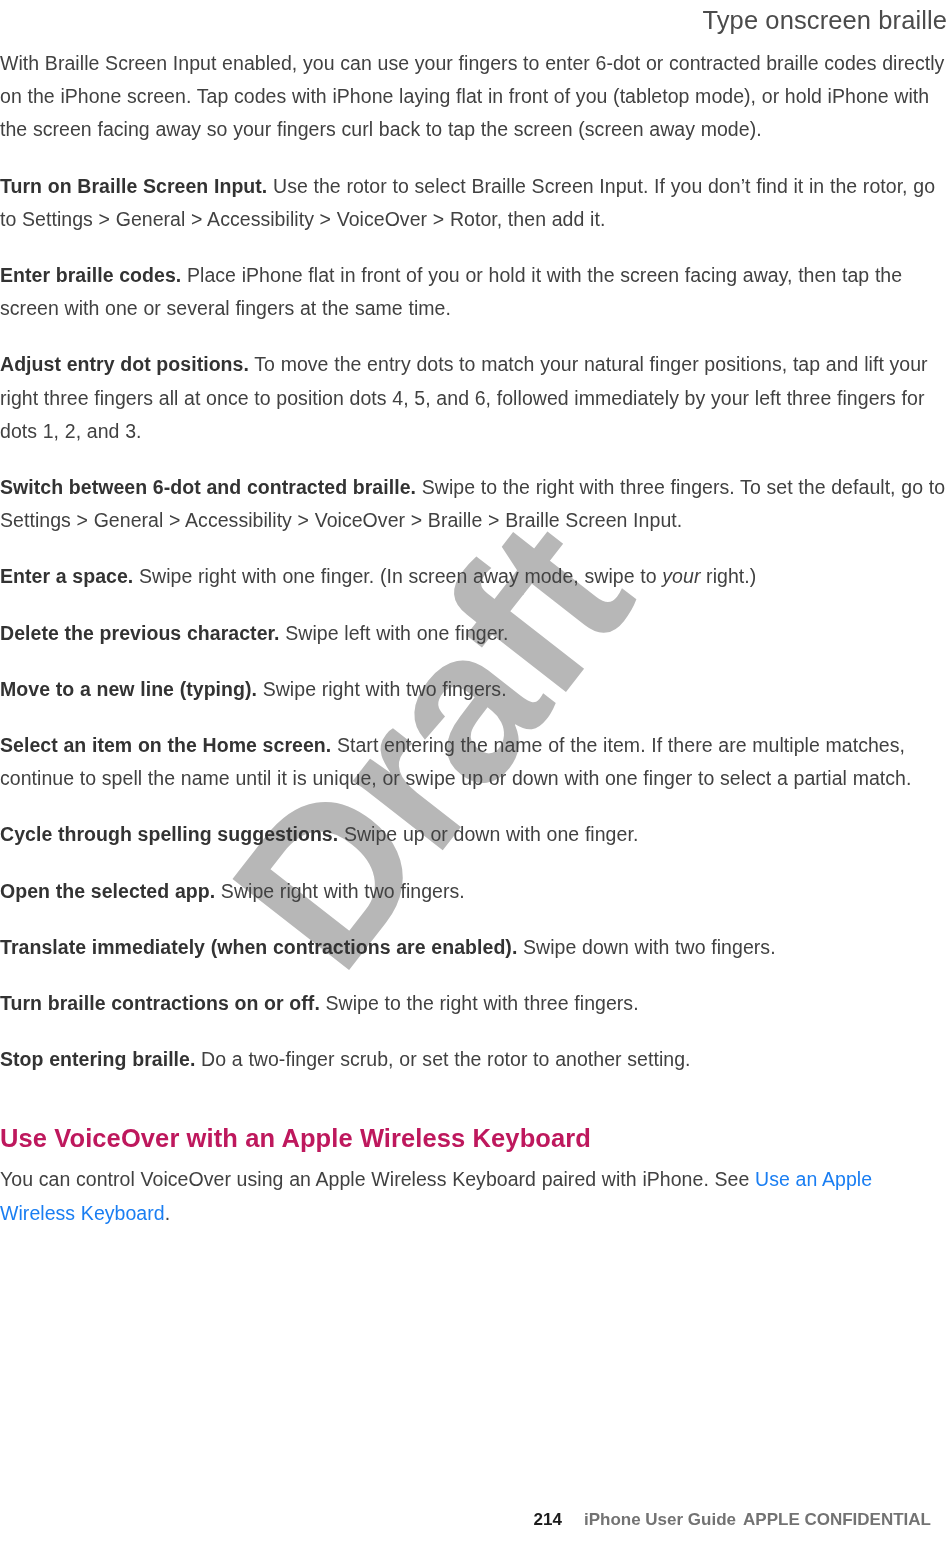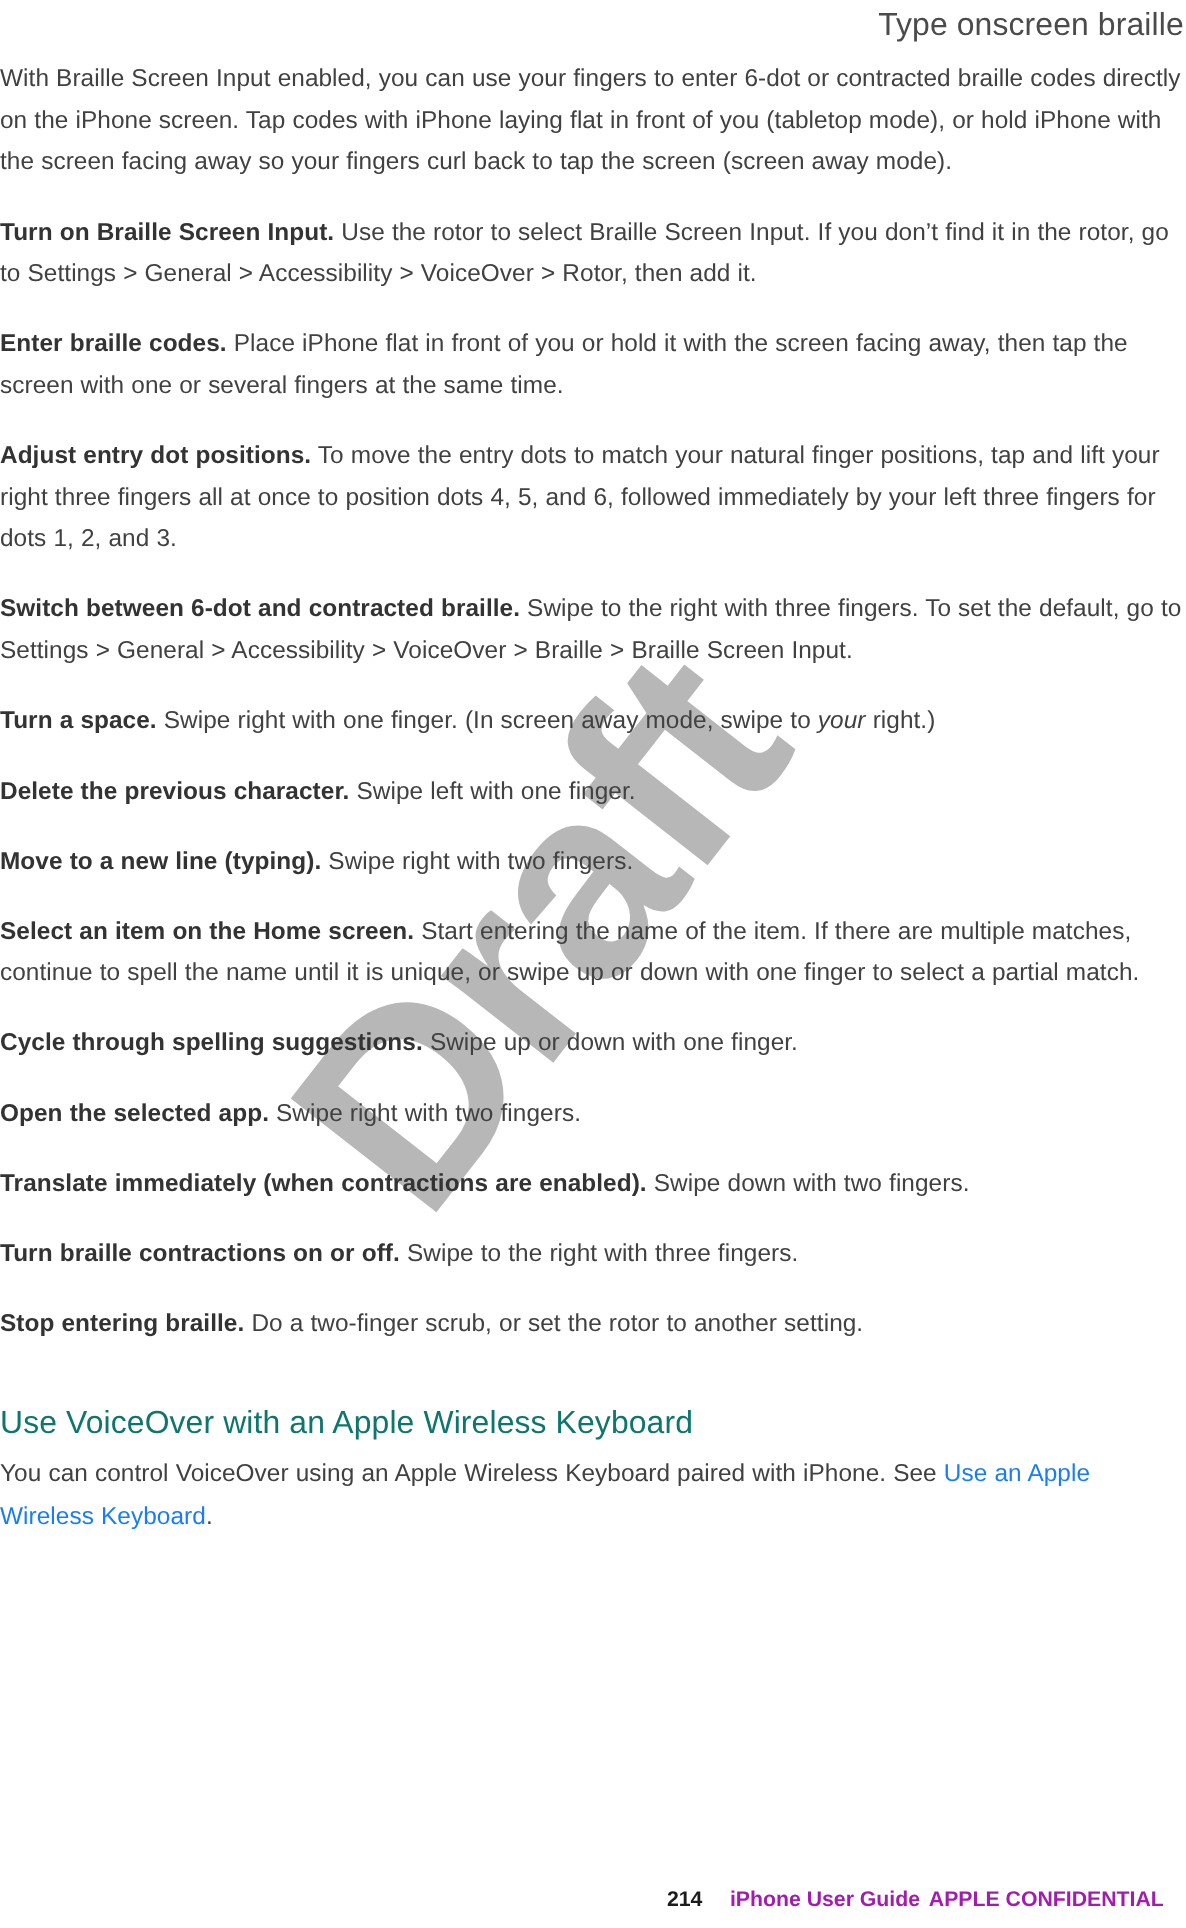--- a/index.html
+++ b/index.html
@@ -63,22 +63,22 @@
     color: #4b4b4b;
     margin: 0 0 0 0;
     padding: 4px 0 0 0;
     line-height: 33px;
     letter-spacing: 0.1px;
     text-align: right;
   }
 
   h2.doc-h2 {
     font-size: 25.5px;
-    font-weight: 400;
-    color: #0f766e;
+    font-weight: 700;
+    color: #be185d;
     margin: 0;
     padding: 0;
     line-height: 33px;
     letter-spacing: 0.1px;
   }
 
   p.para {
     font-size: 19.5px;
     line-height: 33.2px;
     color: #414141;
@@ -127,21 +127,21 @@
     font-size: 17px;
     font-weight: 700;
     color: #1c1c1c;
     font-family: "Liberation Sans", sans-serif;
     margin-right: 22px;
     line-height: 20px;
   }
   .footer .confidential {
     font-size: 17px;
     font-weight: 700;
-    color: #a21caf;
+    color: #737373;
     font-family: "Liberation Sans", sans-serif;
     line-height: 20px;
     white-space: nowrap;
   }
   .footer .confidential .sep { display: inline-block; width: 7px; }
 </style>
 </head>
 <body>
 
 <div class="page">
@@ -159,21 +159,21 @@
     <p class="para blk">With Braille Screen Input enabled, you can use your fingers to enter 6-dot or contracted braille codes directly on the iPhone screen. Tap codes with iPhone laying flat in front of you (tabletop mode), or hold iPhone with the screen facing away so your fingers curl back to tap the screen (screen away mode).</p>
 
     <p class="para blk"><b class="lead">Turn on Braille Screen Input.</b><span> Use the rotor to select Braille Screen Input. If you don’t find it in the rotor, go to Settings &gt; General &gt; Accessibility &gt; VoiceOver &gt; Rotor, then add it.</span></p>
 
     <p class="para blk"><b class="lead">Enter braille codes.</b><span> Place iPhone flat in front of you or hold it with the screen facing away, then tap the screen with one or several fingers at the same time.</span></p>
 
     <p class="para blk"><b class="lead">Adjust entry dot positions.</b><span> To move the entry dots to match your natural finger positions, tap and lift your right three fingers all at once to position dots 4, 5, and 6, followed immediately by your left three fingers for dots 1, 2, and 3.</span></p>
 
     <p class="para blk"><b class="lead">Switch between 6-dot and contracted braille.</b><span> Swipe to the right with three fingers. To set the default, go to Settings &gt; General &gt; Accessibility &gt; VoiceOver &gt; Braille &gt; Braille Screen Input.</span></p>
 
-    <p class="para blk"><b class="lead">Turn a space.</b><span> Swipe right with one finger. (In screen away mode, swipe to </span><i class="ital">your</i><span> right.)</span></p>
+    <p class="para blk"><b class="lead">Enter a space.</b><span> Swipe right with one finger. (In screen away mode, swipe to </span><i class="ital">your</i><span> right.)</span></p>
 
     <p class="para blk"><b class="lead">Delete the previous character.</b><span> Swipe left with one finger.</span></p>
 
     <p class="para blk"><b class="lead">Move to a new line (typing).</b><span> Swipe right with two fingers.</span></p>
 
     <p class="para blk"><b class="lead">Select an item on the Home screen.</b><span> Start entering the name of the item. If there are multiple matches, continue to spell the name until it is unique, or swipe up or down with one finger to select a partial match.</span></p>
 
     <p class="para blk"><b class="lead">Cycle through spelling suggestions.</b><span> Swipe up or down with one finger.</span></p>
 
     <p class="para blk"><b class="lead">Open the selected app.</b><span> Swipe right with two fingers.</span></p>

